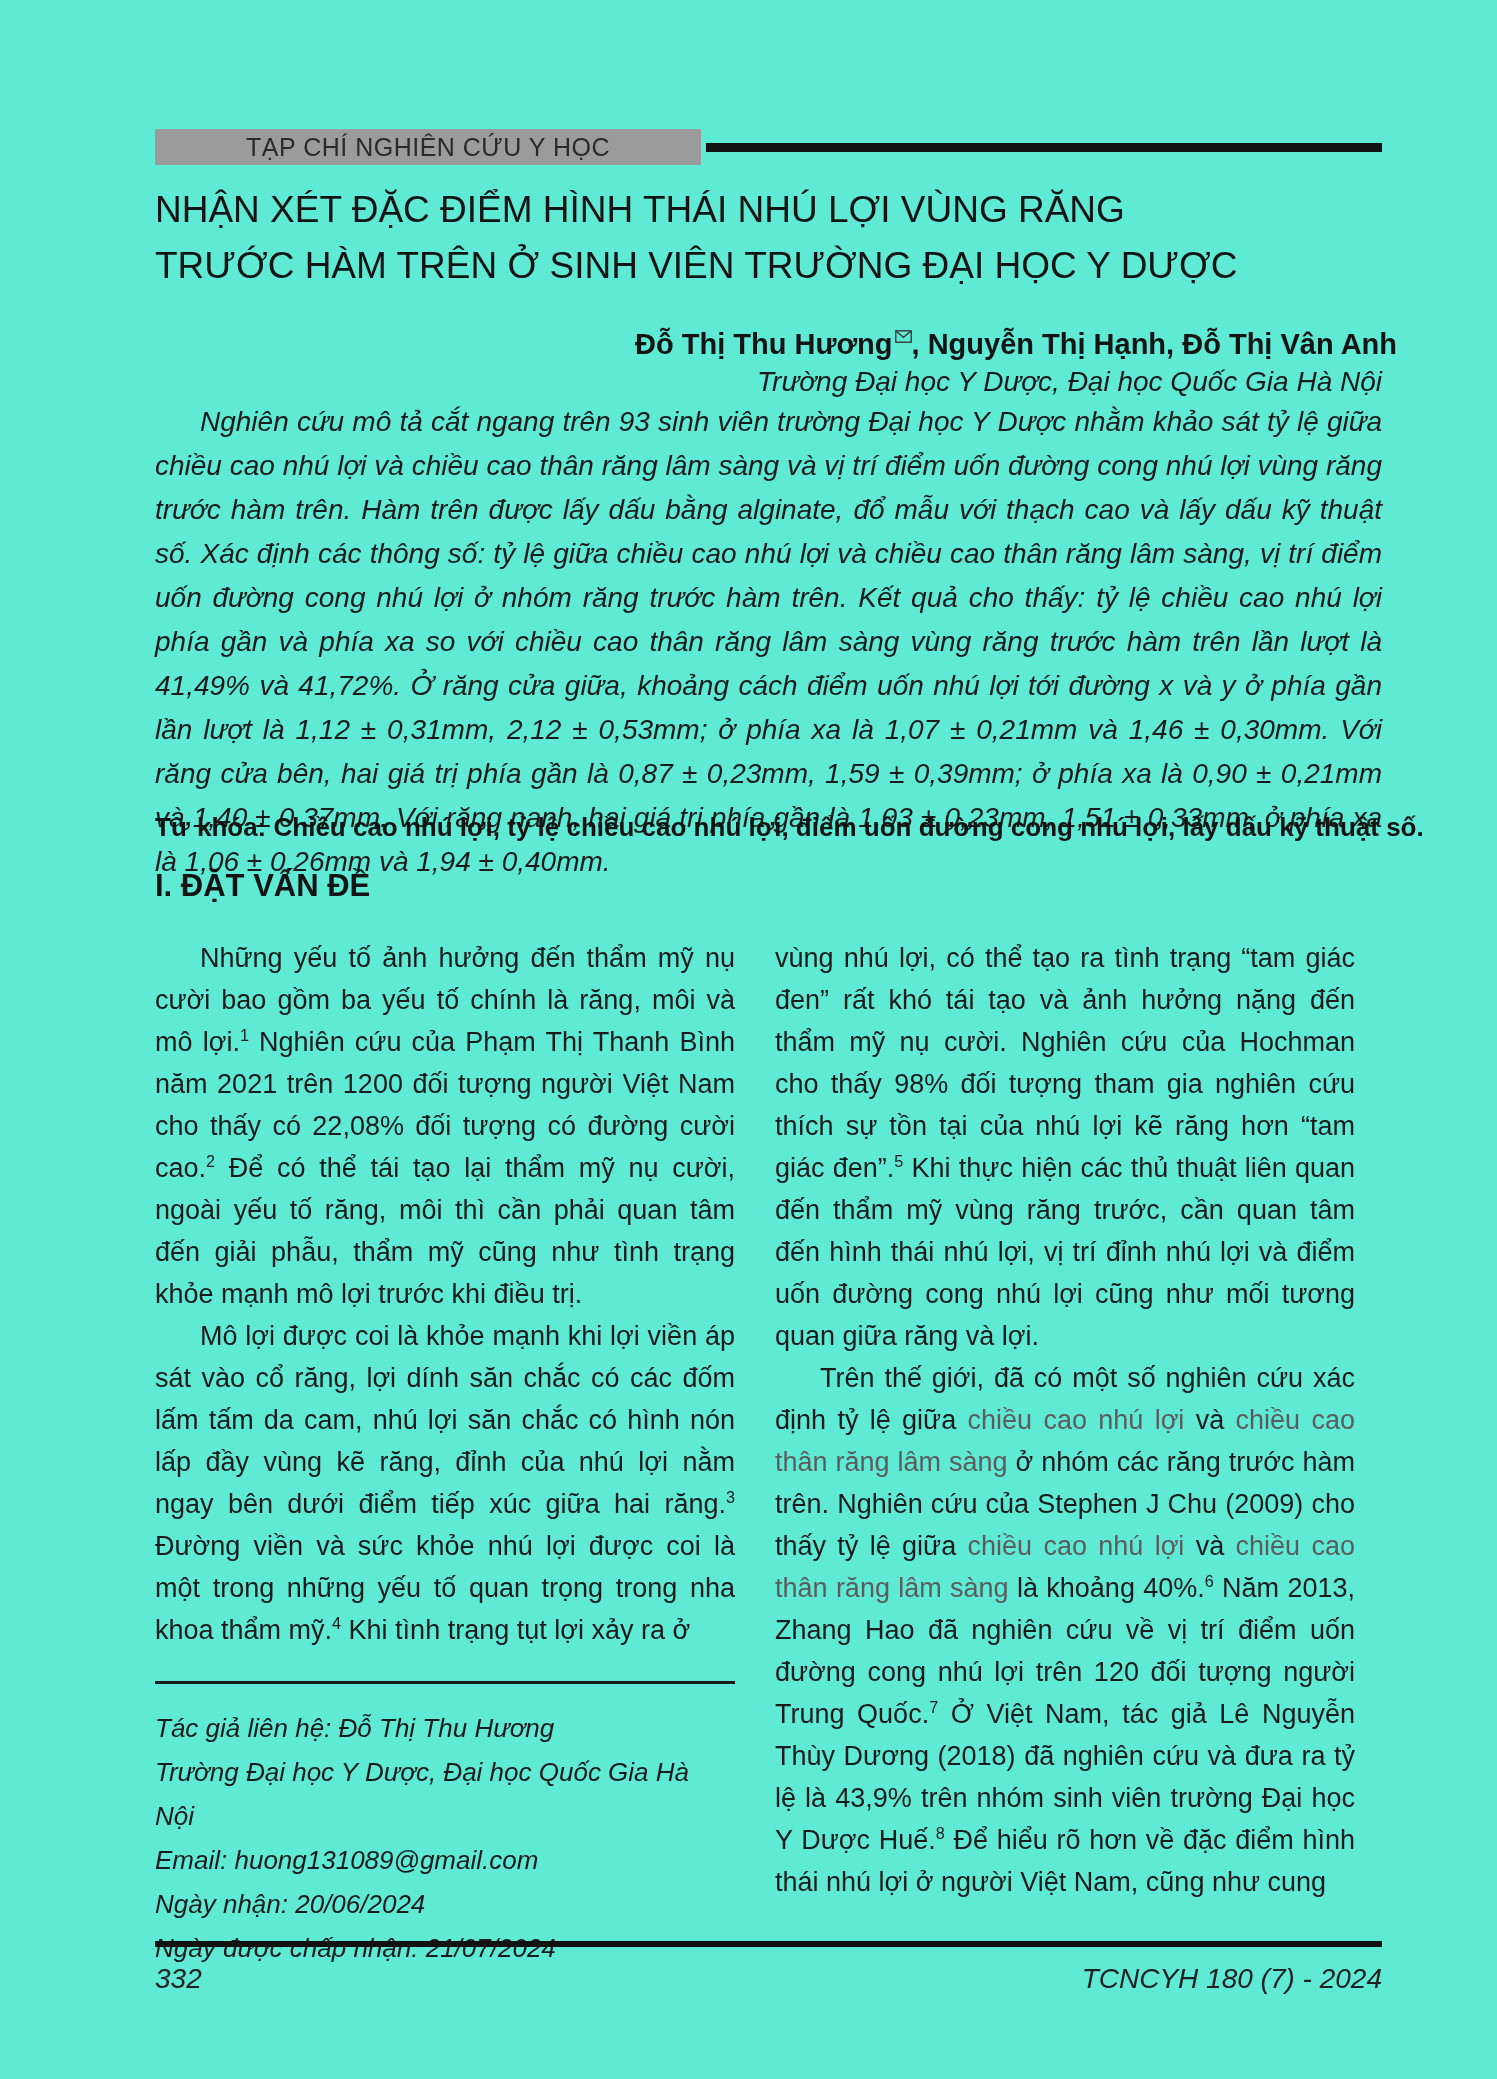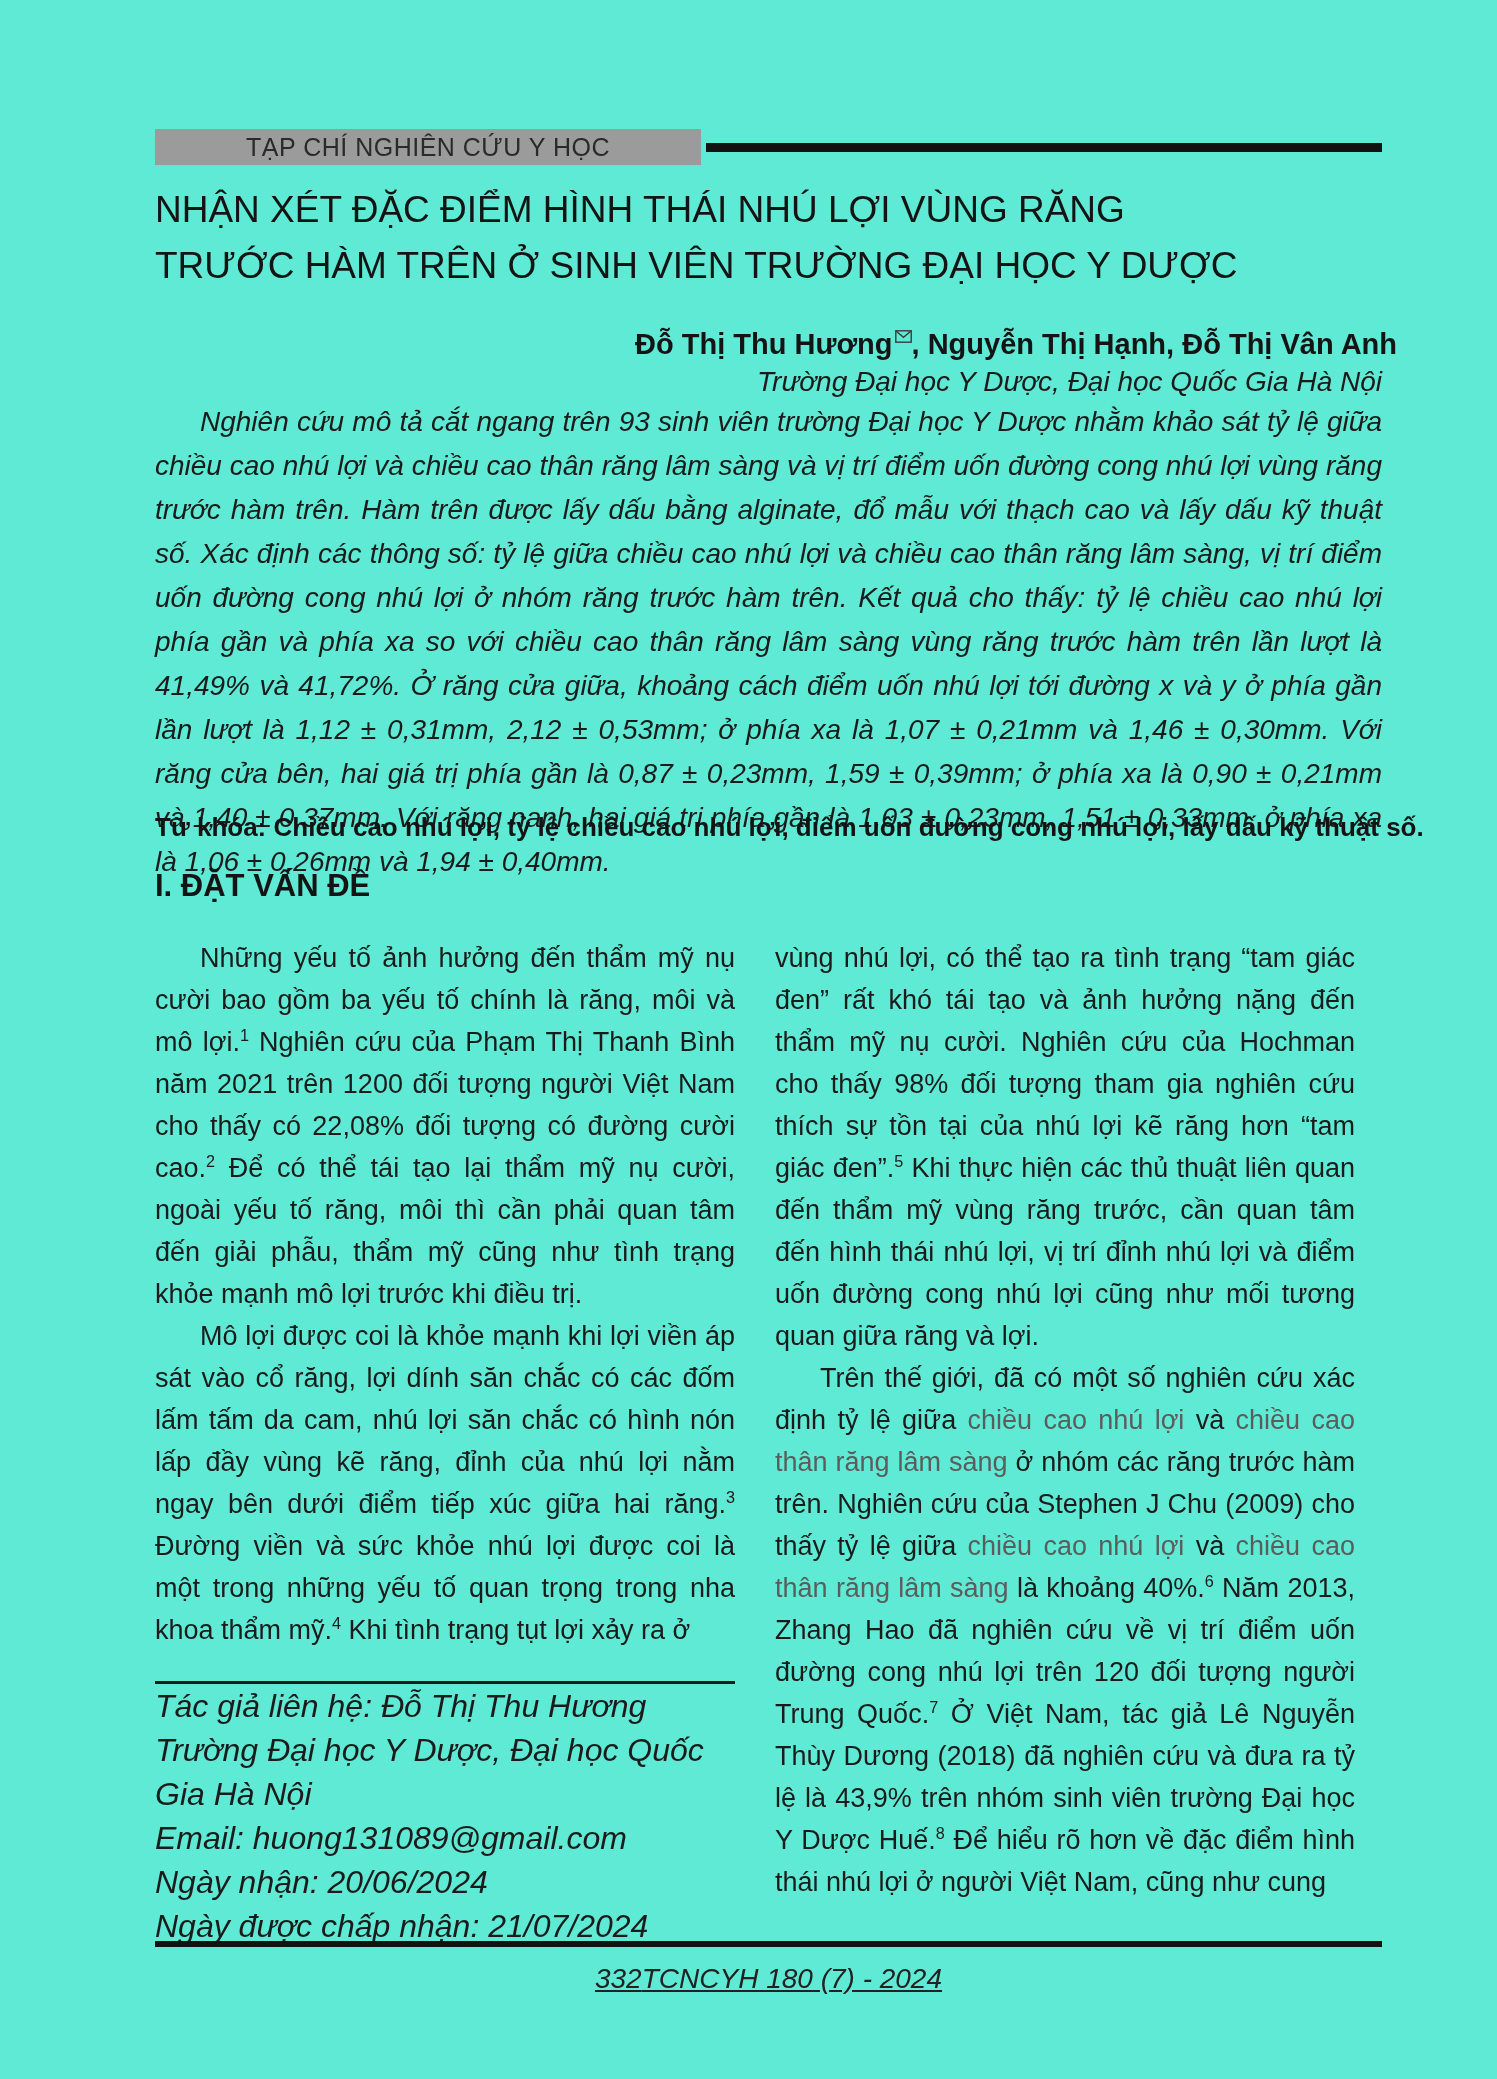--- a/index.html
+++ b/index.html
@@ -69,32 +69,33 @@
   .col { width:580px; font-size:27px; line-height:42px; text-align:justify; }
   .col p { margin:0; }
   .col p.indent { text-indent:45px; }
   sup { font-size:0.6em; line-height:0; vertical-align:super; }
   .gray-text { color:#5c5c5c;margin-top:12px; }
 
   
   .footnote {
     margin-top:30px;
     border-top:3px solid #1b1b1b;
-    font-style:italic; font-size:32px; line-height:44px;
+    padding-top:22px;
+    font-style:italic; font-size:26px; line-height:44px;
     text-align:left;
   }
 
   
   .page-footer {
     position:absolute; top:1941px; left:155px; width:1227px;
     border-top:6px solid #121212;
   }
   .footer-row {
-    display:flex; justify-content:center;
-    font-style:italic; font-size:28px; padding-top:16px; color:#222;text-decoration:underline;
+    display:flex; justify-content:space-between;
+    font-style:italic; font-size:28px; padding-top:16px; color:#222;
   }
 </style>
 </head>
 <body>
 
 <div class="page">
 
   <div class="journal-header">
     <div class="journal-box">
       <span>TẠP CHÍ NGHIÊN CỨU Y HỌC</span>

